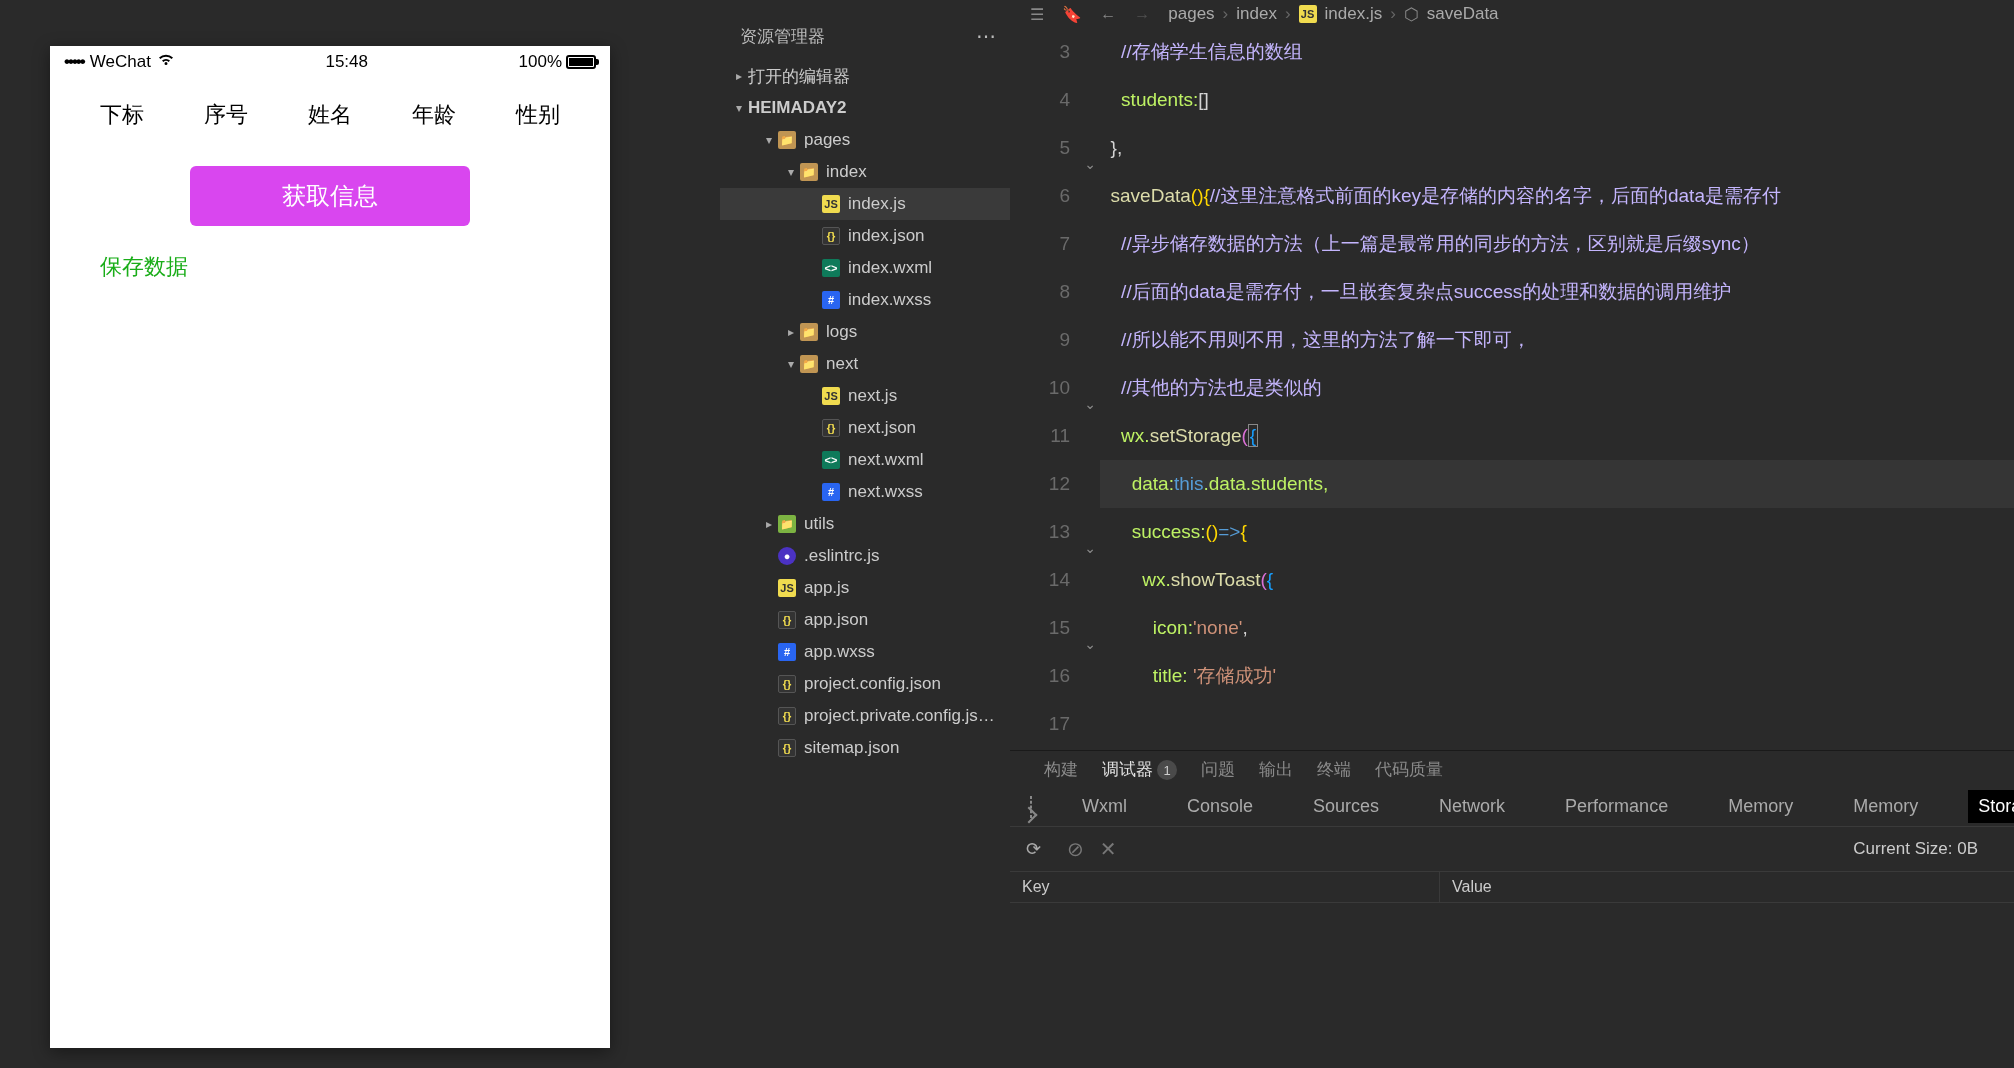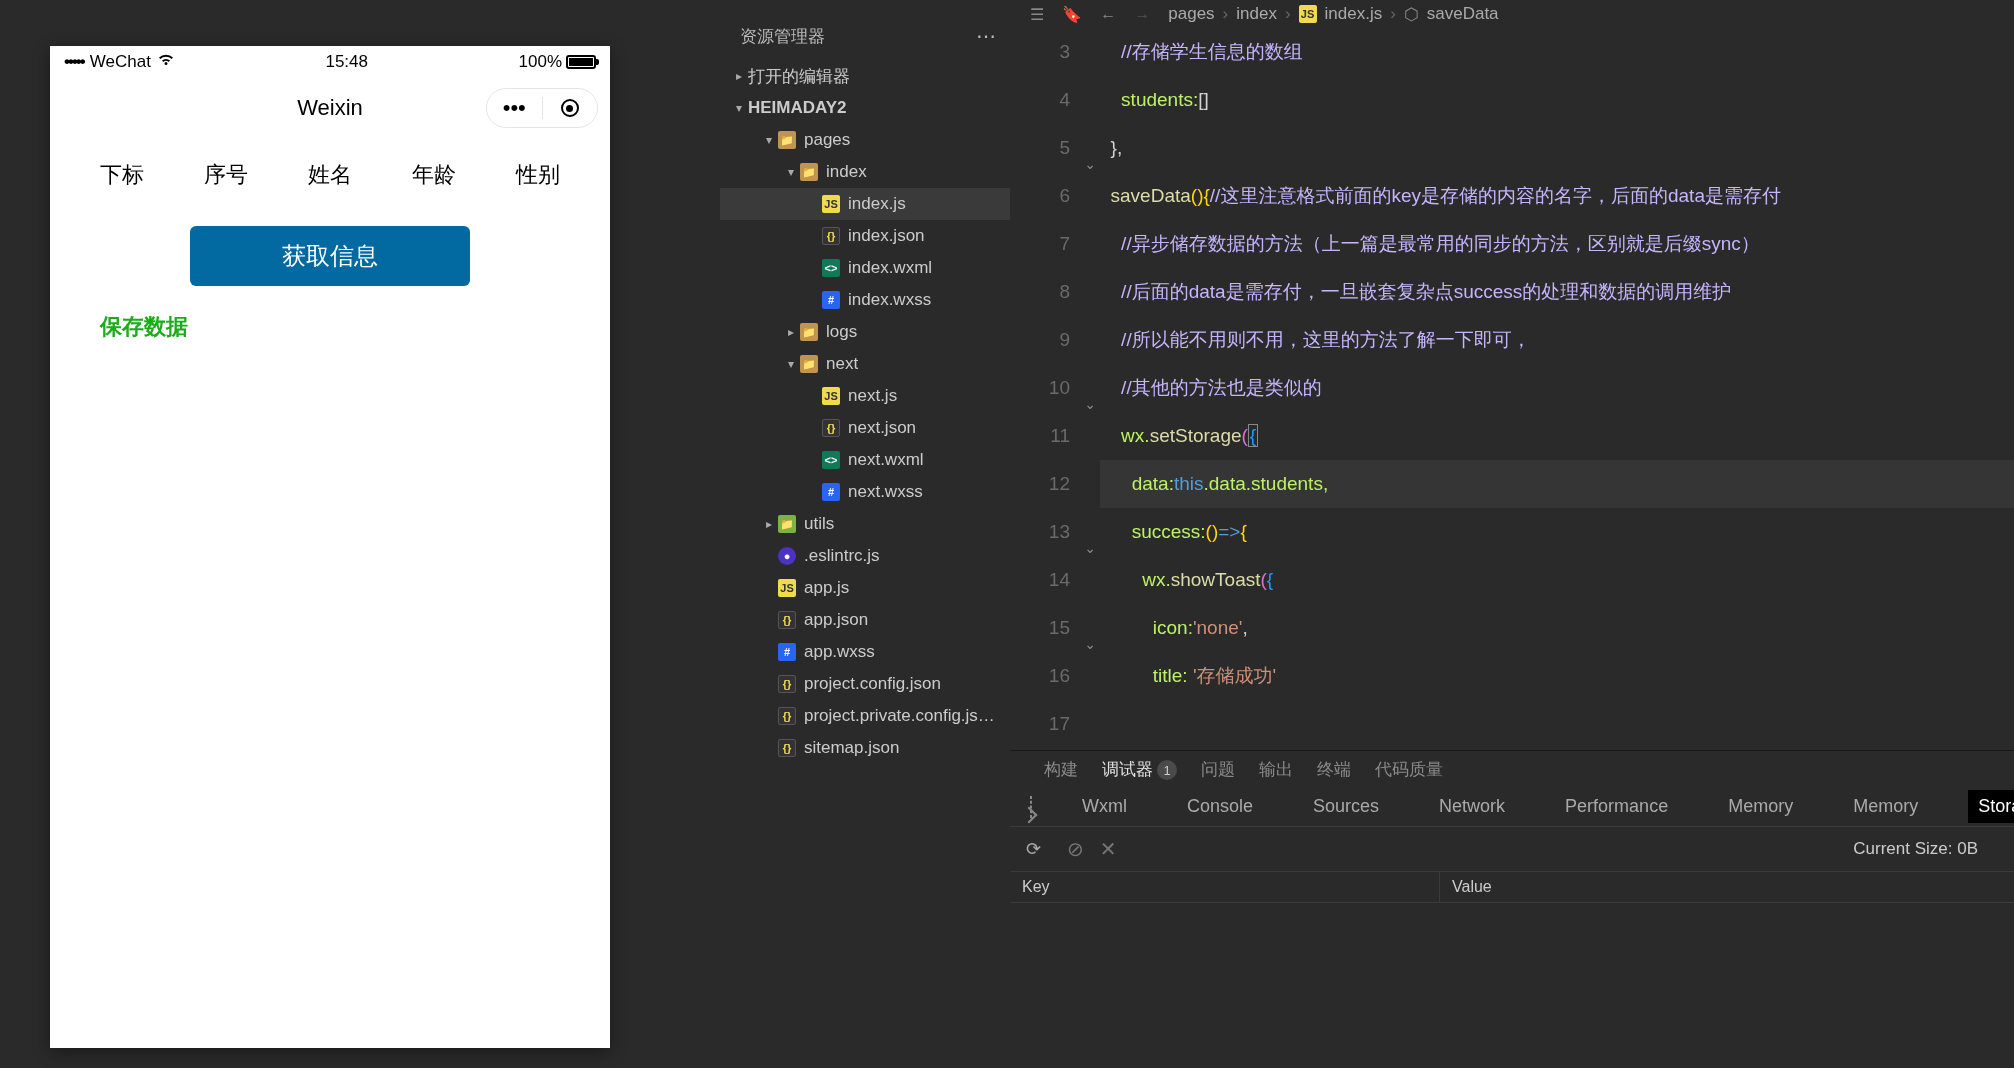--- a/index.html
+++ b/index.html
@@ -16,22 +16,22 @@
 .batt-icon::after{content:"";position:absolute;right:-5px;top:2px;width:3px;height:6px;background:#000;border-radius:0 2px 2px 0}
 .batt-icon::before{content:"";position:absolute;left:1px;top:1px;width:24px;height:8px;background:#000}
 .sim-nav{height:60px;display:flex;align-items:center;justify-content:center;color:#000;font-size:22px;position:relative}
 .capsule{position:absolute;right:12px;top:10px;width:112px;height:40px;border:1px solid #e5e5e5;border-radius:22px;display:flex;align-items:center}
 .capsule .half{flex:1;display:flex;align-items:center;justify-content:center;font-size:22px;color:#000}
 .capsule .sep{width:1px;height:22px;background:#e5e5e5}
 .target{width:18px;height:18px;border:2.5px solid #000;border-radius:50%;display:flex;align-items:center;justify-content:center}
 .target::after{content:"";width:7px;height:7px;background:#000;border-radius:50%}
 .sim-body{padding:0 20px}
 .table-head{display:flex;justify-content:space-between;padding:22px 30px;color:#000;font-size:22px}
-.btn-fetch{margin:14px auto 0;display:block;width:280px;height:60px;background:#0369a1;color:#fff;font-size:24px;border:none;border-radius:6px;cursor:pointer}
-.save-link{display:block;margin-top:26px;color:#1aad19;font-size:22px;font-weight:bold;padding-left:30px}
+.btn-fetch{margin:14px auto 0;display:block;width:280px;height:60px;background:#d946ef;color:#fff;font-size:24px;border:none;border-radius:6px;cursor:pointer}
+.save-link{display:block;margin-top:26px;color:#1aad19;font-size:22px;font-weight:normal;padding-left:30px}
 
 
 .explorer{position:absolute;left:720px;top:16px;width:290px;height:100%;color:#ccc;font-size:17px}
 .exp-head{height:40px;display:flex;align-items:center;justify-content:space-between;padding:0 12px 0 20px;color:#bbb}
 .exp-more{font-size:20px;letter-spacing:2px;cursor:pointer}
 .tree{padding-top:4px}
 .tree-item{height:32px;display:flex;align-items:center;cursor:pointer;white-space:nowrap}
 .tree-item.selected{background:#3a3a3a}
 .chev{width:14px;display:inline-block;text-align:center;font-size:12px;color:#aaa;margin-right:2px}
 .icon{width:18px;height:18px;margin-right:8px;display:inline-flex;align-items:center;justify-content:center;font-size:11px;border-radius:2px;font-weight:bold}
@@ -102,32 +102,20 @@
       <span class="wifi">
         <svg width="18" height="14" viewBox="0 0 18 14">
             <path d="M9 12a1.5 1.5 0 100-3 1.5 1.5 0 000 3zM5 7.5a6 6 0 018 0l-1.4 1.4a4 4 0 00-5.2 0zM2 4.5a10 10 0 0114 0L14.6 6a8 8 0 00-11.2 0z" fill="#000"></path>
           </svg>
       </span>
     </div>
     <span>15:48</span>
     <div class="battery">
       <span>100%</span>
       <span class="batt-icon"></span>
-    </div>
-  </div>
-  <div class="sim-nav">
-    <span>Weixin</span>
-    <div class="capsule">
-      <div class="half">
-          <span>•••</span>
-        </div>
-      <div class="sep"></div>
-      <div class="half">
-          <span class="target"></span>
-        </div>
     </div>
   </div>
   <div class="sim-body">
     <div class="table-head">
       <span>下标</span>
       <span>序号</span>
       <span>姓名</span>
       <span>年龄</span>
       <span>性别</span>
     </div>

